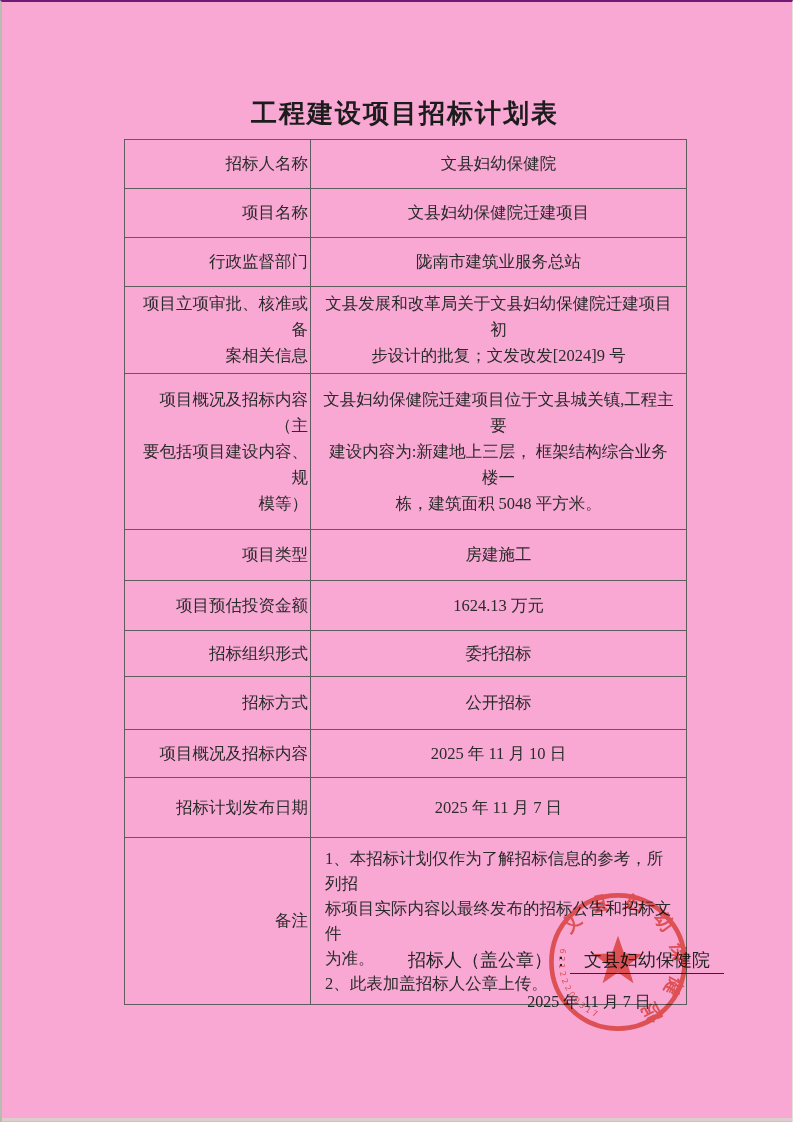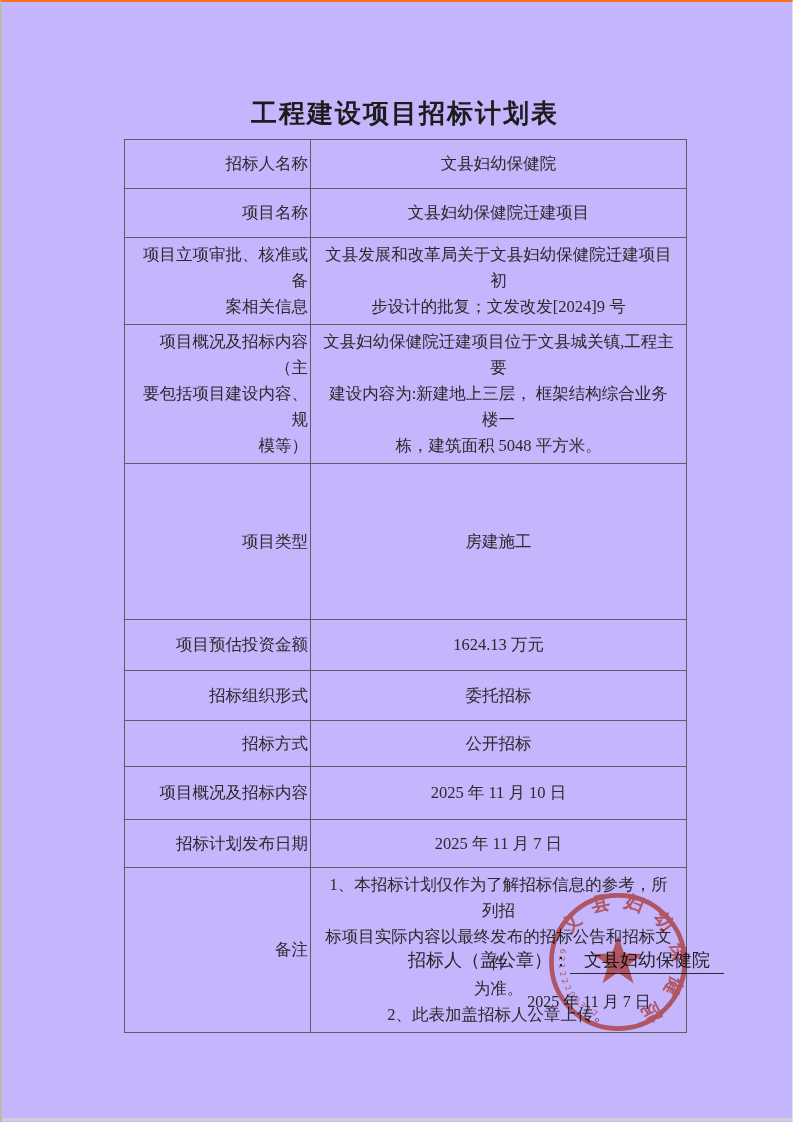--- a/index.html
+++ b/index.html
@@ -7,23 +7,23 @@
   body {
     width: 793px; height: 1122px;
     position: relative;
     font-family: "Liberation Serif", "DejaVu Serif", serif;
     color: #2d2d2d;
     overflow: hidden;
   }
   
   .page {
     position: absolute; inset: 0;
-    background: #c4b5fd;
+    background: #f9a8d4;
     border-left: 2px solid #b7bcae;
-    border-top: 2px solid #f97316;
+    border-top: 2px solid #701a75;
     border-right: 1px solid #e3e3de;
   }
   .scan-bottom-edge {
     position: absolute; left: 0; right: 0; top: 1116px; height: 3px;
     background: #d6d6cb;
     opacity: .8;
   }
   .doc-title {
     position: absolute;
     left: 122px; width: 562px; top: 94px;
@@ -119,20 +119,24 @@
     <tr>
       <td class="label-cell">招标人名称</td>
       <td class="value-cell">文县妇幼保健院</td>
     </tr>
 
     <tr>
       <td class="label-cell">项目名称</td>
       <td class="value-cell">文县妇幼保健院迁建项目</td>
     </tr>
 
+    <tr>
+      <td class="label-cell">行政监督部门</td>
+      <td class="value-cell">陇南市建筑业服务总站</td>
+    </tr>
 
     <tr>
       <td class="label-cell">项目立项审批、核准或备
 案相关信息</td>
       <td class="value-cell">文县发展和改革局关于文县妇幼保健院迁建项目初
 步设计的批复；文发改发[2024]9 号</td>
     </tr>
 
     <tr>
       <td class="label-cell">项目概况及招标内容（主

